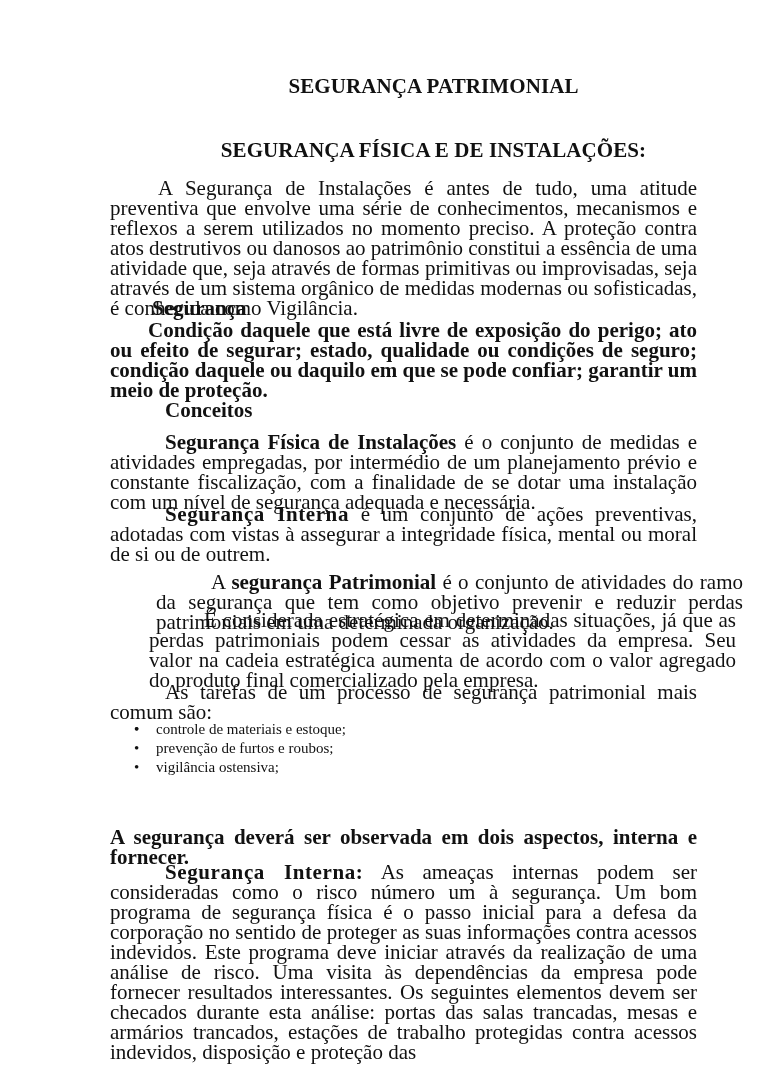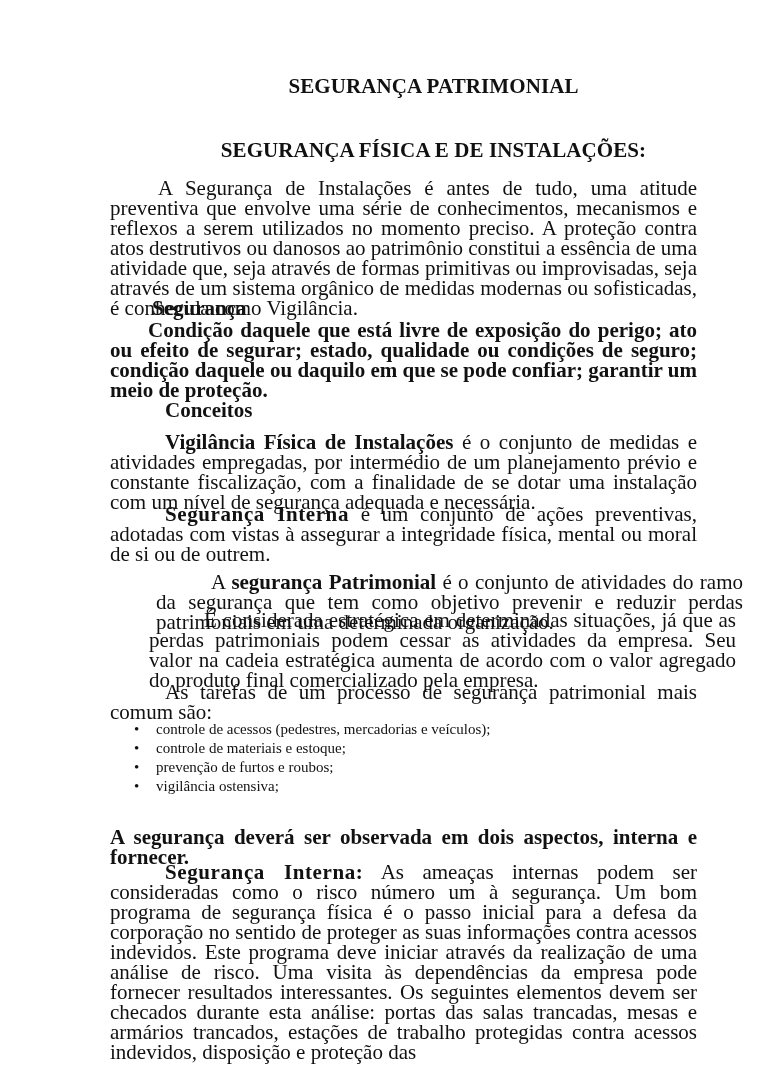--- a/index.html
+++ b/index.html
@@ -36,41 +36,41 @@
 
   <div class="h2" style="left:42px; top:296px;">Segurança</div>
 
   <div class="blk" style="top:320px;font-weight:bold;">
     <p class="ind38">Condição daquele que está livre de exposição do perigo; ato ou efeito de segurar; estado, qualidade ou condições de seguro; condição daquele ou daquilo em que se pode confiar; garantir um meio de proteção.</p>
   </div>
 
   <div class="h2" style="left:55px; top:398px;">Conceitos</div>
 
   <div class="blk" style="top:432px;">
-    <p class="ind55"><b>Vigilância Física de Instalações</b><span> é o conjunto de medidas e atividades empregadas, por intermédio de um planejamento prévio e constante fiscalização, com a finalidade de se dotar uma instalação com um nível de segurança adequada e necessária.</span></p>
+    <p class="ind55"><b>Segurança Física de Instalações</b><span> é o conjunto de medidas e atividades empregadas, por intermédio de um planejamento prévio e constante fiscalização, com a finalidade de se dotar uma instalação com um nível de segurança adequada e necessária.</span></p>
   </div>
 
   <div class="blk spaced" style="top:504px;">
     <p class="ind55"><b>Segurança Interna</b><span> é um conjunto de ações preventivas, adotadas com vistas à assegurar a integridade física, mental ou moral de si ou de outrem.</span></p>
   </div>
 
   <div class="blk" style="top:572px;margin-left:46px;">
     <p class="ind55"><span>A </span><b>segurança Patrimonial</b><span> é o conjunto de atividades do ramo da segurança que tem como objetivo prevenir e reduzir perdas patrimoniais em uma determinada organização.</span></p>
   </div>
 
   <div class="blk" style="top:610px;margin-left:39px;">
     <p class="ind55">É considerada estratégica em determinadas situações, já que as perdas patrimoniais podem cessar as atividades da empresa. Seu valor na cadeia estratégica aumenta de acordo com o valor agregado do produto final comercializado pela empresa.</p>
   </div>
 
   <div class="blk" style="top:682px;">
     <p class="ind55">As tarefas de um processo de segurança patrimonial mais comum são:</p>
   </div>
 
   <ul class="tasks">
-    <li><span class="bullet">•</span><span>controle de acessos (pedestres, mercadorias e veículos);</span></li>
+    <li><span class="bullet">•</span></li>
     <li><span class="bullet">•</span><span>controle de materiais e estoque;</span></li>
     <li><span class="bullet">•</span><span>prevenção de furtos e roubos;</span></li>
     <li><span class="bullet">•</span><span>vigilância ostensiva;</span></li>
   </ul>
 
   <div class="blk" style="top:827px;">
     <p style="font-weight:bold;">A segurança deverá ser observada em dois aspectos, interna e fornecer.</p>
   </div>
 
   <div class="blk spaced" style="top:862px;">

